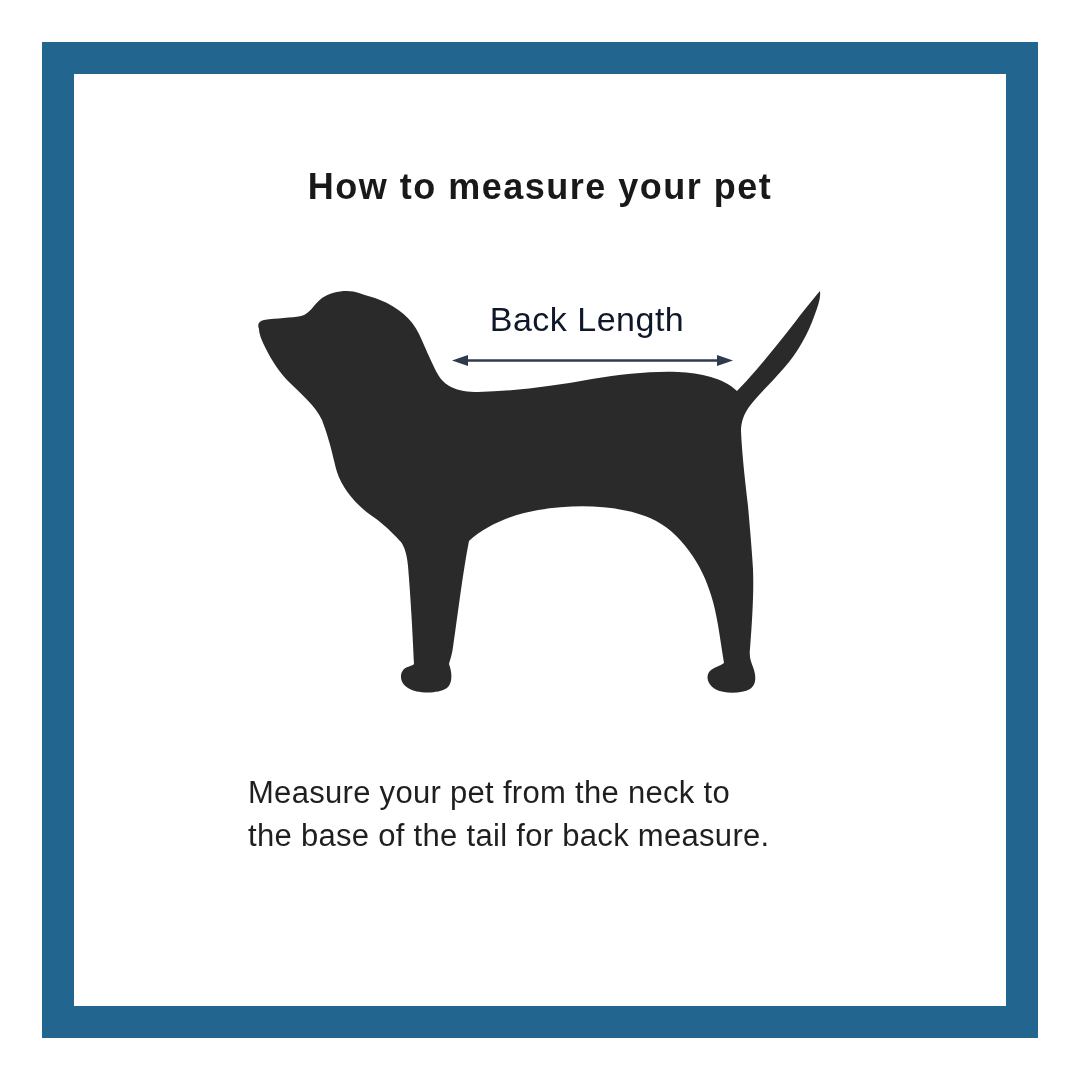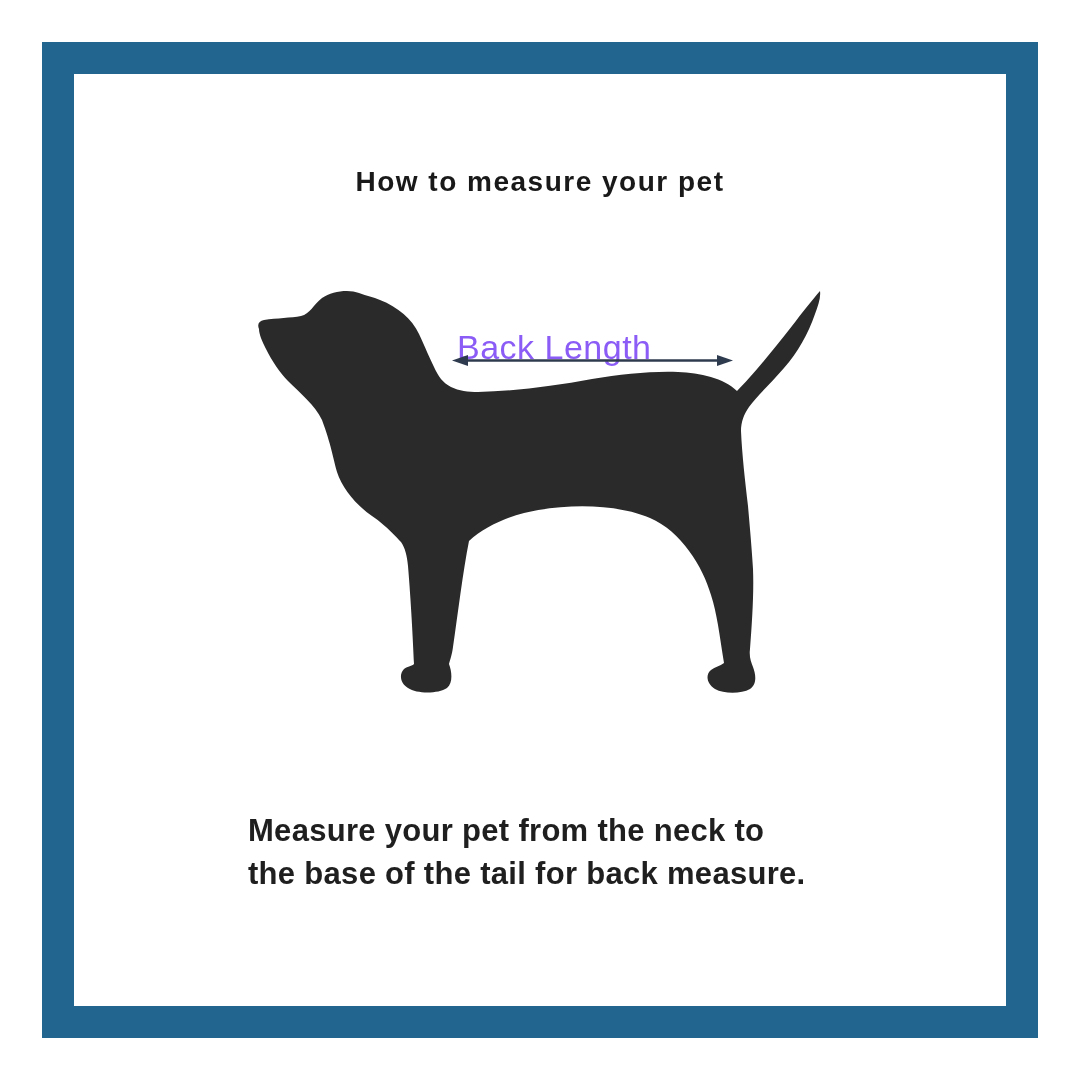--- a/index.html
+++ b/index.html
@@ -14,50 +14,49 @@
     position:absolute;
     left:42px;top:42px;right:42px;bottom:42px;
     border:32px solid #226690;
     background:#ffffff;
     box-sizing:border-box;
   }
   .page-title{
     position:absolute;
     left:12px;top:166px;width:1056px;
     text-align:center;
-    font-size:28px;
+    font-size:36px;
     font-weight:700;
     letter-spacing:1.5px;
     color:#191919;
   }
   .dog-svg{
     position:absolute;
     left:250px;top:285px;
     width:580px;height:415px;
   }
   .back-length-label{
     position:absolute;
     left:457px;top:300px;width:260px;
-    text-align:left;
+    text-align:center;
     font-size:34px;
     font-weight:400;
     letter-spacing:0.5px;
-    color:#8b5cf6;
-    margin-top:28px;
+    color:#0f172a;
   }
   .measure-arrow{
     position:absolute;
     left:450px;top:350px;
     width:285px;height:20px;
   }
   .description{
     position:absolute;
-    left:248px;top:809px;width:640px;
+    left:248px;top:771px;width:640px;
     font-size:31px;
-    font-weight:700;
+    font-weight:400;
     letter-spacing:0.3px;
     line-height:43px;
     color:#1f1f1f;
     text-align:left;
   }
 </style>
 </head>
 <body>
 
 <div class="canvas">

